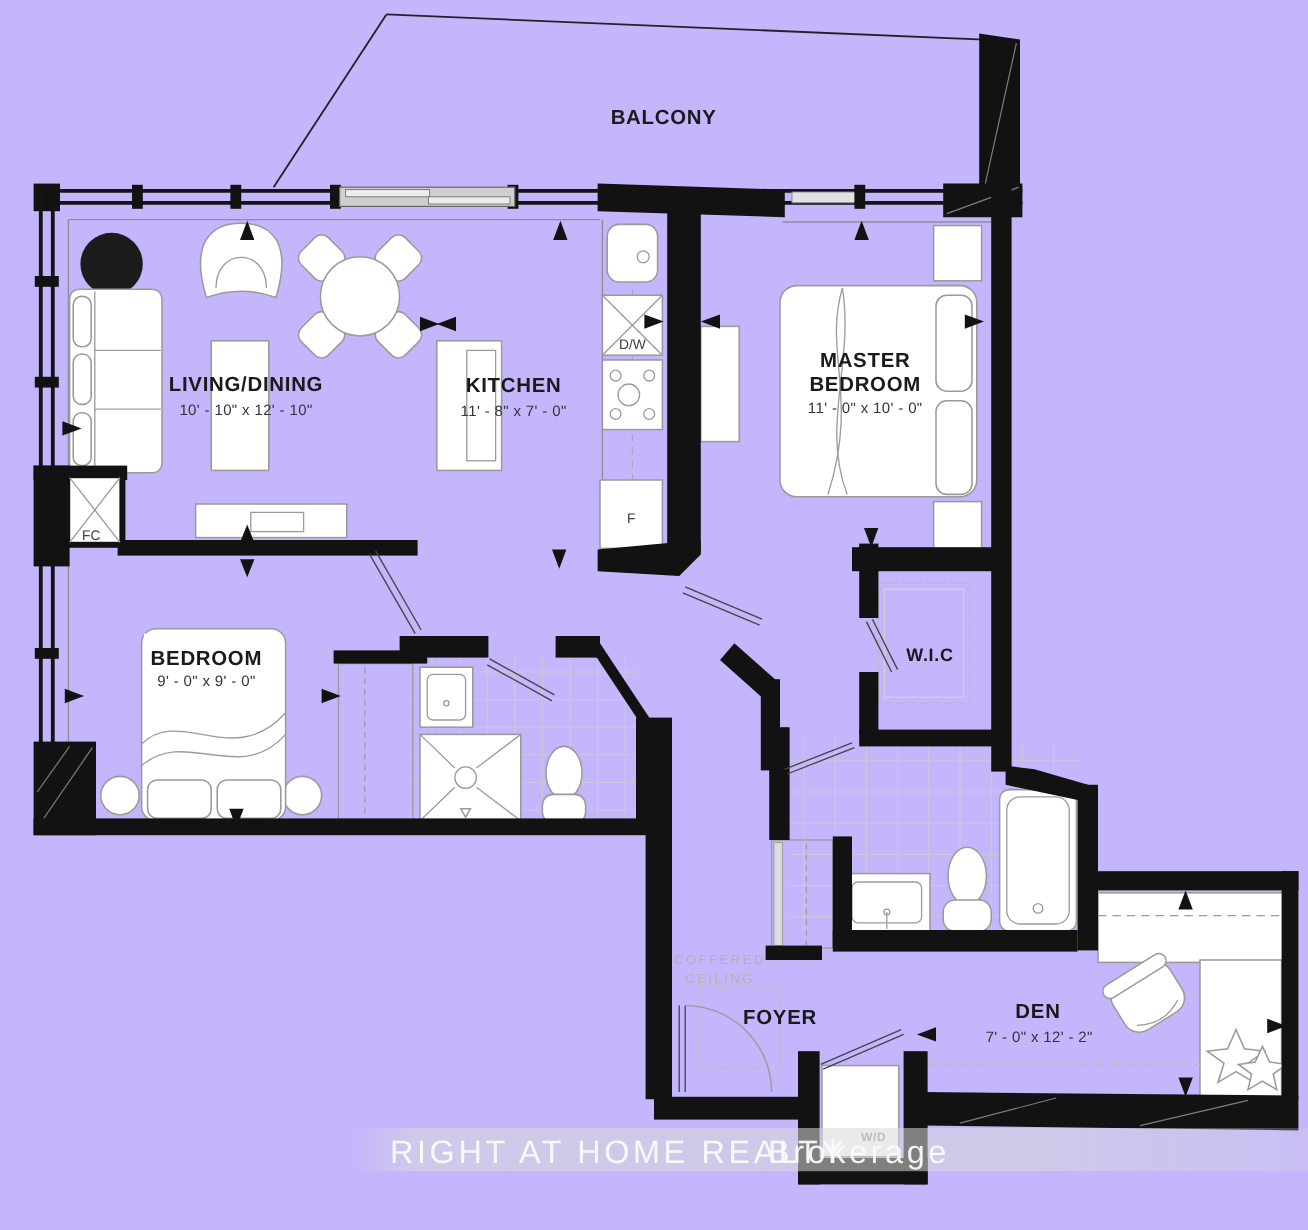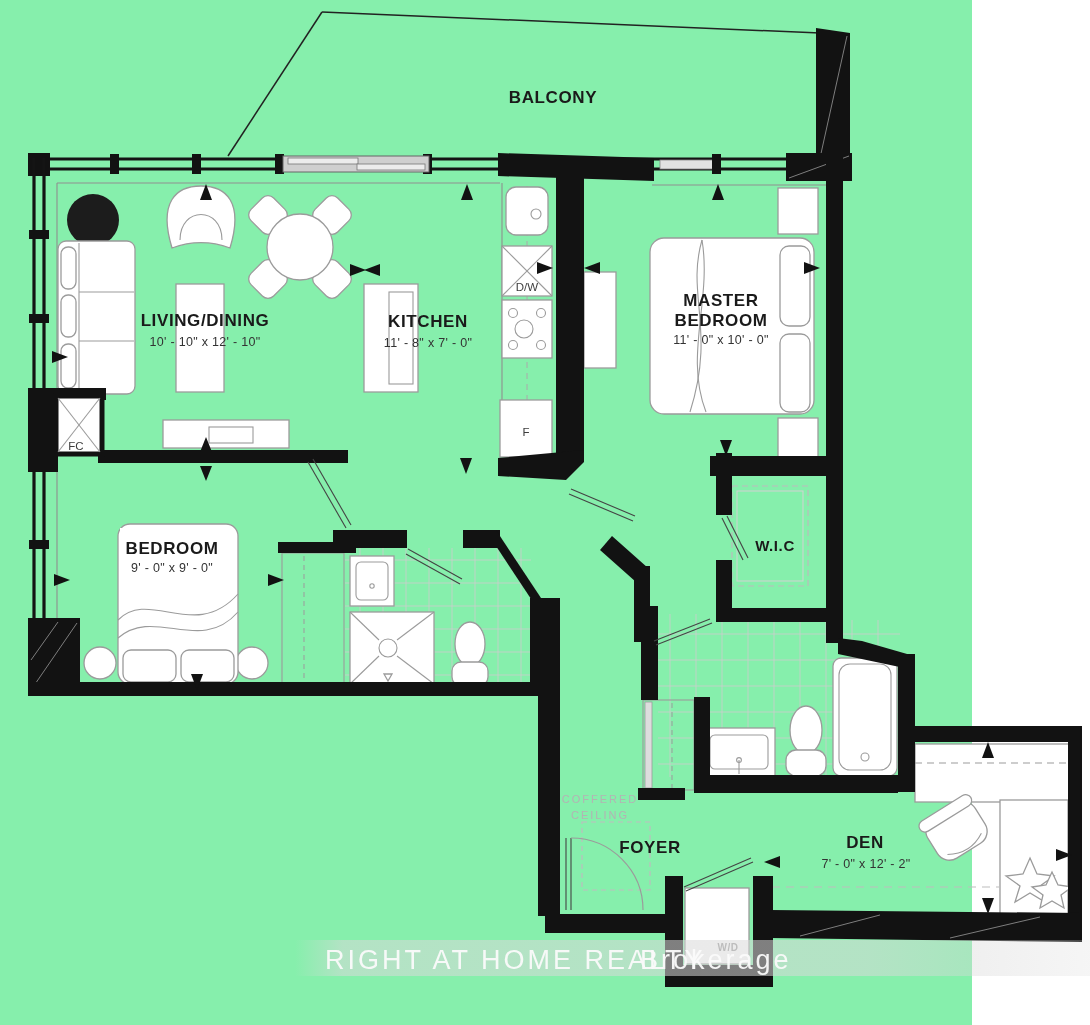--- a/index.html
+++ b/index.html
@@ -1,16 +1,16 @@
 <!DOCTYPE html>
 <html><head>
 <meta charset="utf-8">
 <style>
   html,body{margin:0;padding:0;background:#ffffff;}
-  .stage{width:972px;height:1025px;position:relative;background:#86efac;font-family:"Liberation Sans",sans-serif;}
+  .stage{width:1090px;height:1025px;position:relative;background:#c4b5fd;font-family:"Liberation Sans",sans-serif;}
   svg{display:block;}
   text{font-family:"Liberation Sans","DejaVu Sans",sans-serif;}
   .room-label{font-size:17px;font-weight:bold;fill:#1a1a1a;letter-spacing:.6px;text-anchor:middle;}
   .room-label.sm{font-size:15px;}
   .dims{font-size:12.5px;fill:#333;text-anchor:middle;letter-spacing:.3px;}
   .fix-label{font-size:11.5px;fill:#3d3d3d;text-anchor:middle;}
   .muted-label{font-size:11px;fill:#b3b3b3;letter-spacing:2px;text-anchor:middle;}
   .wd-label{font-size:10px;font-weight:bold;fill:#9a9a9a;text-anchor:middle;letter-spacing:.5px;}
   .wm-text{font-size:27px;fill:#fbfbfb;letter-spacing:3px;opacity:.95;}
   .furn{fill:#ffffff;stroke:#9b9b9b;stroke-width:1.3;}

